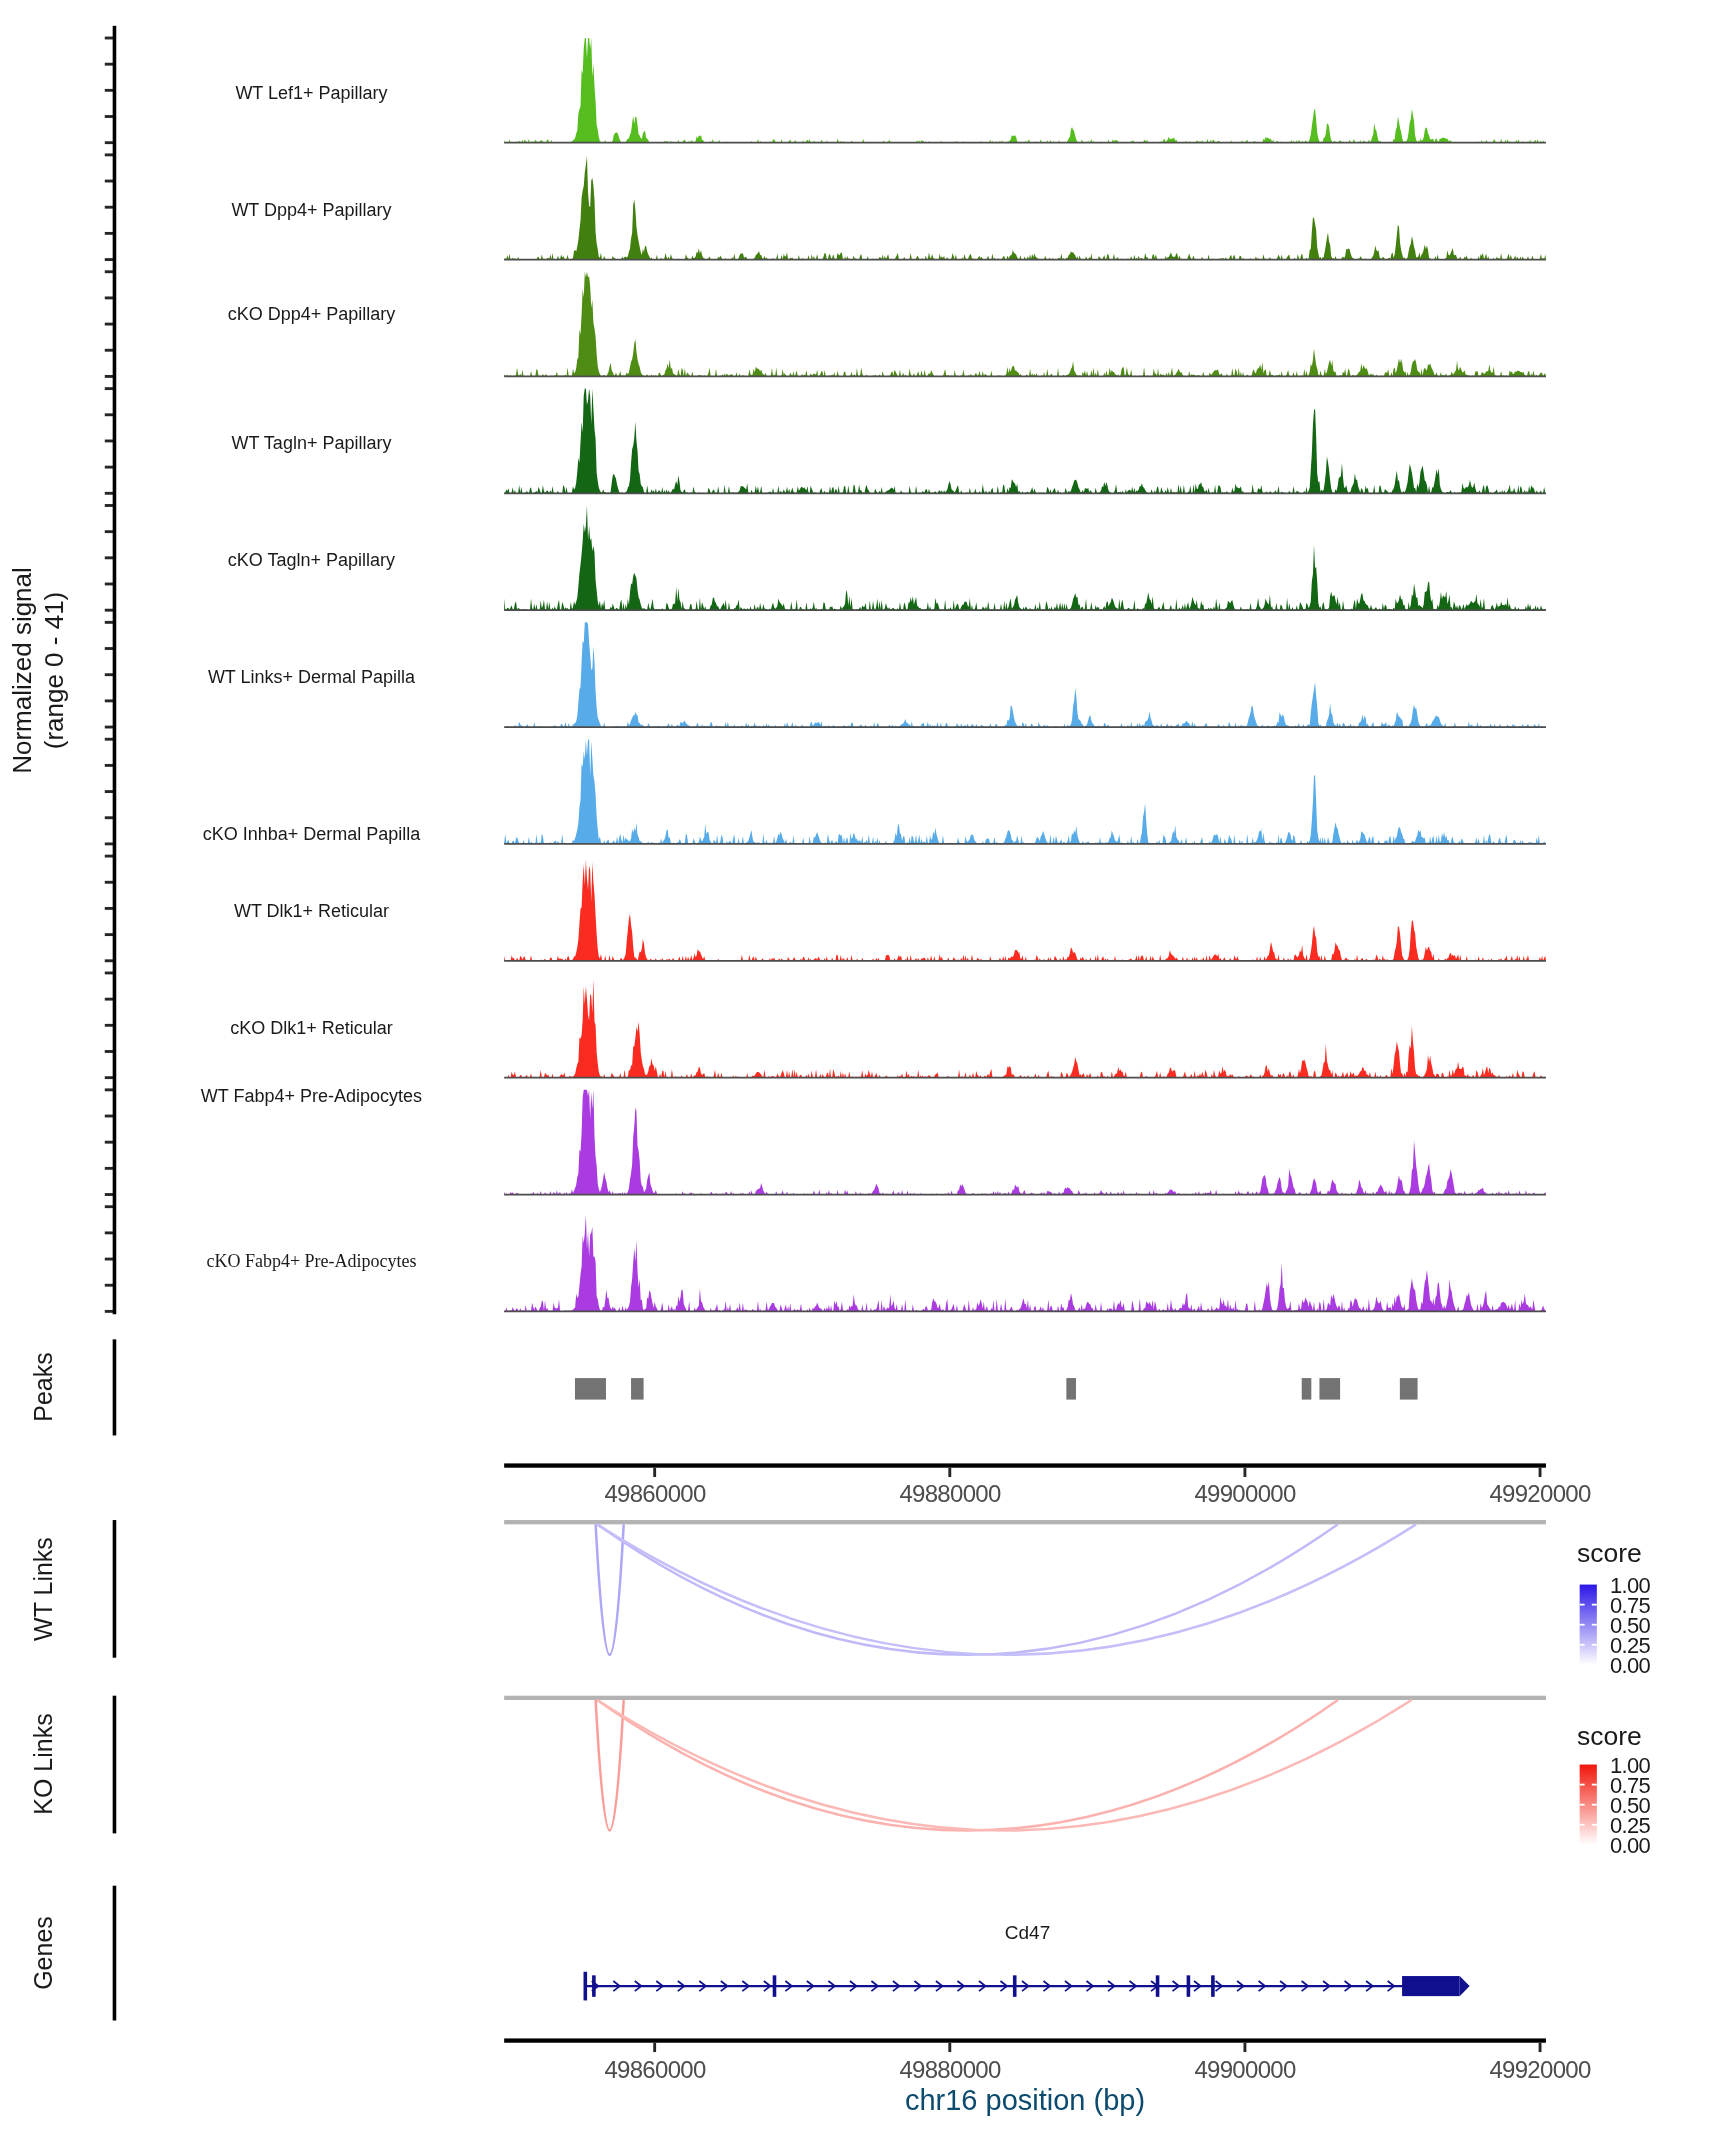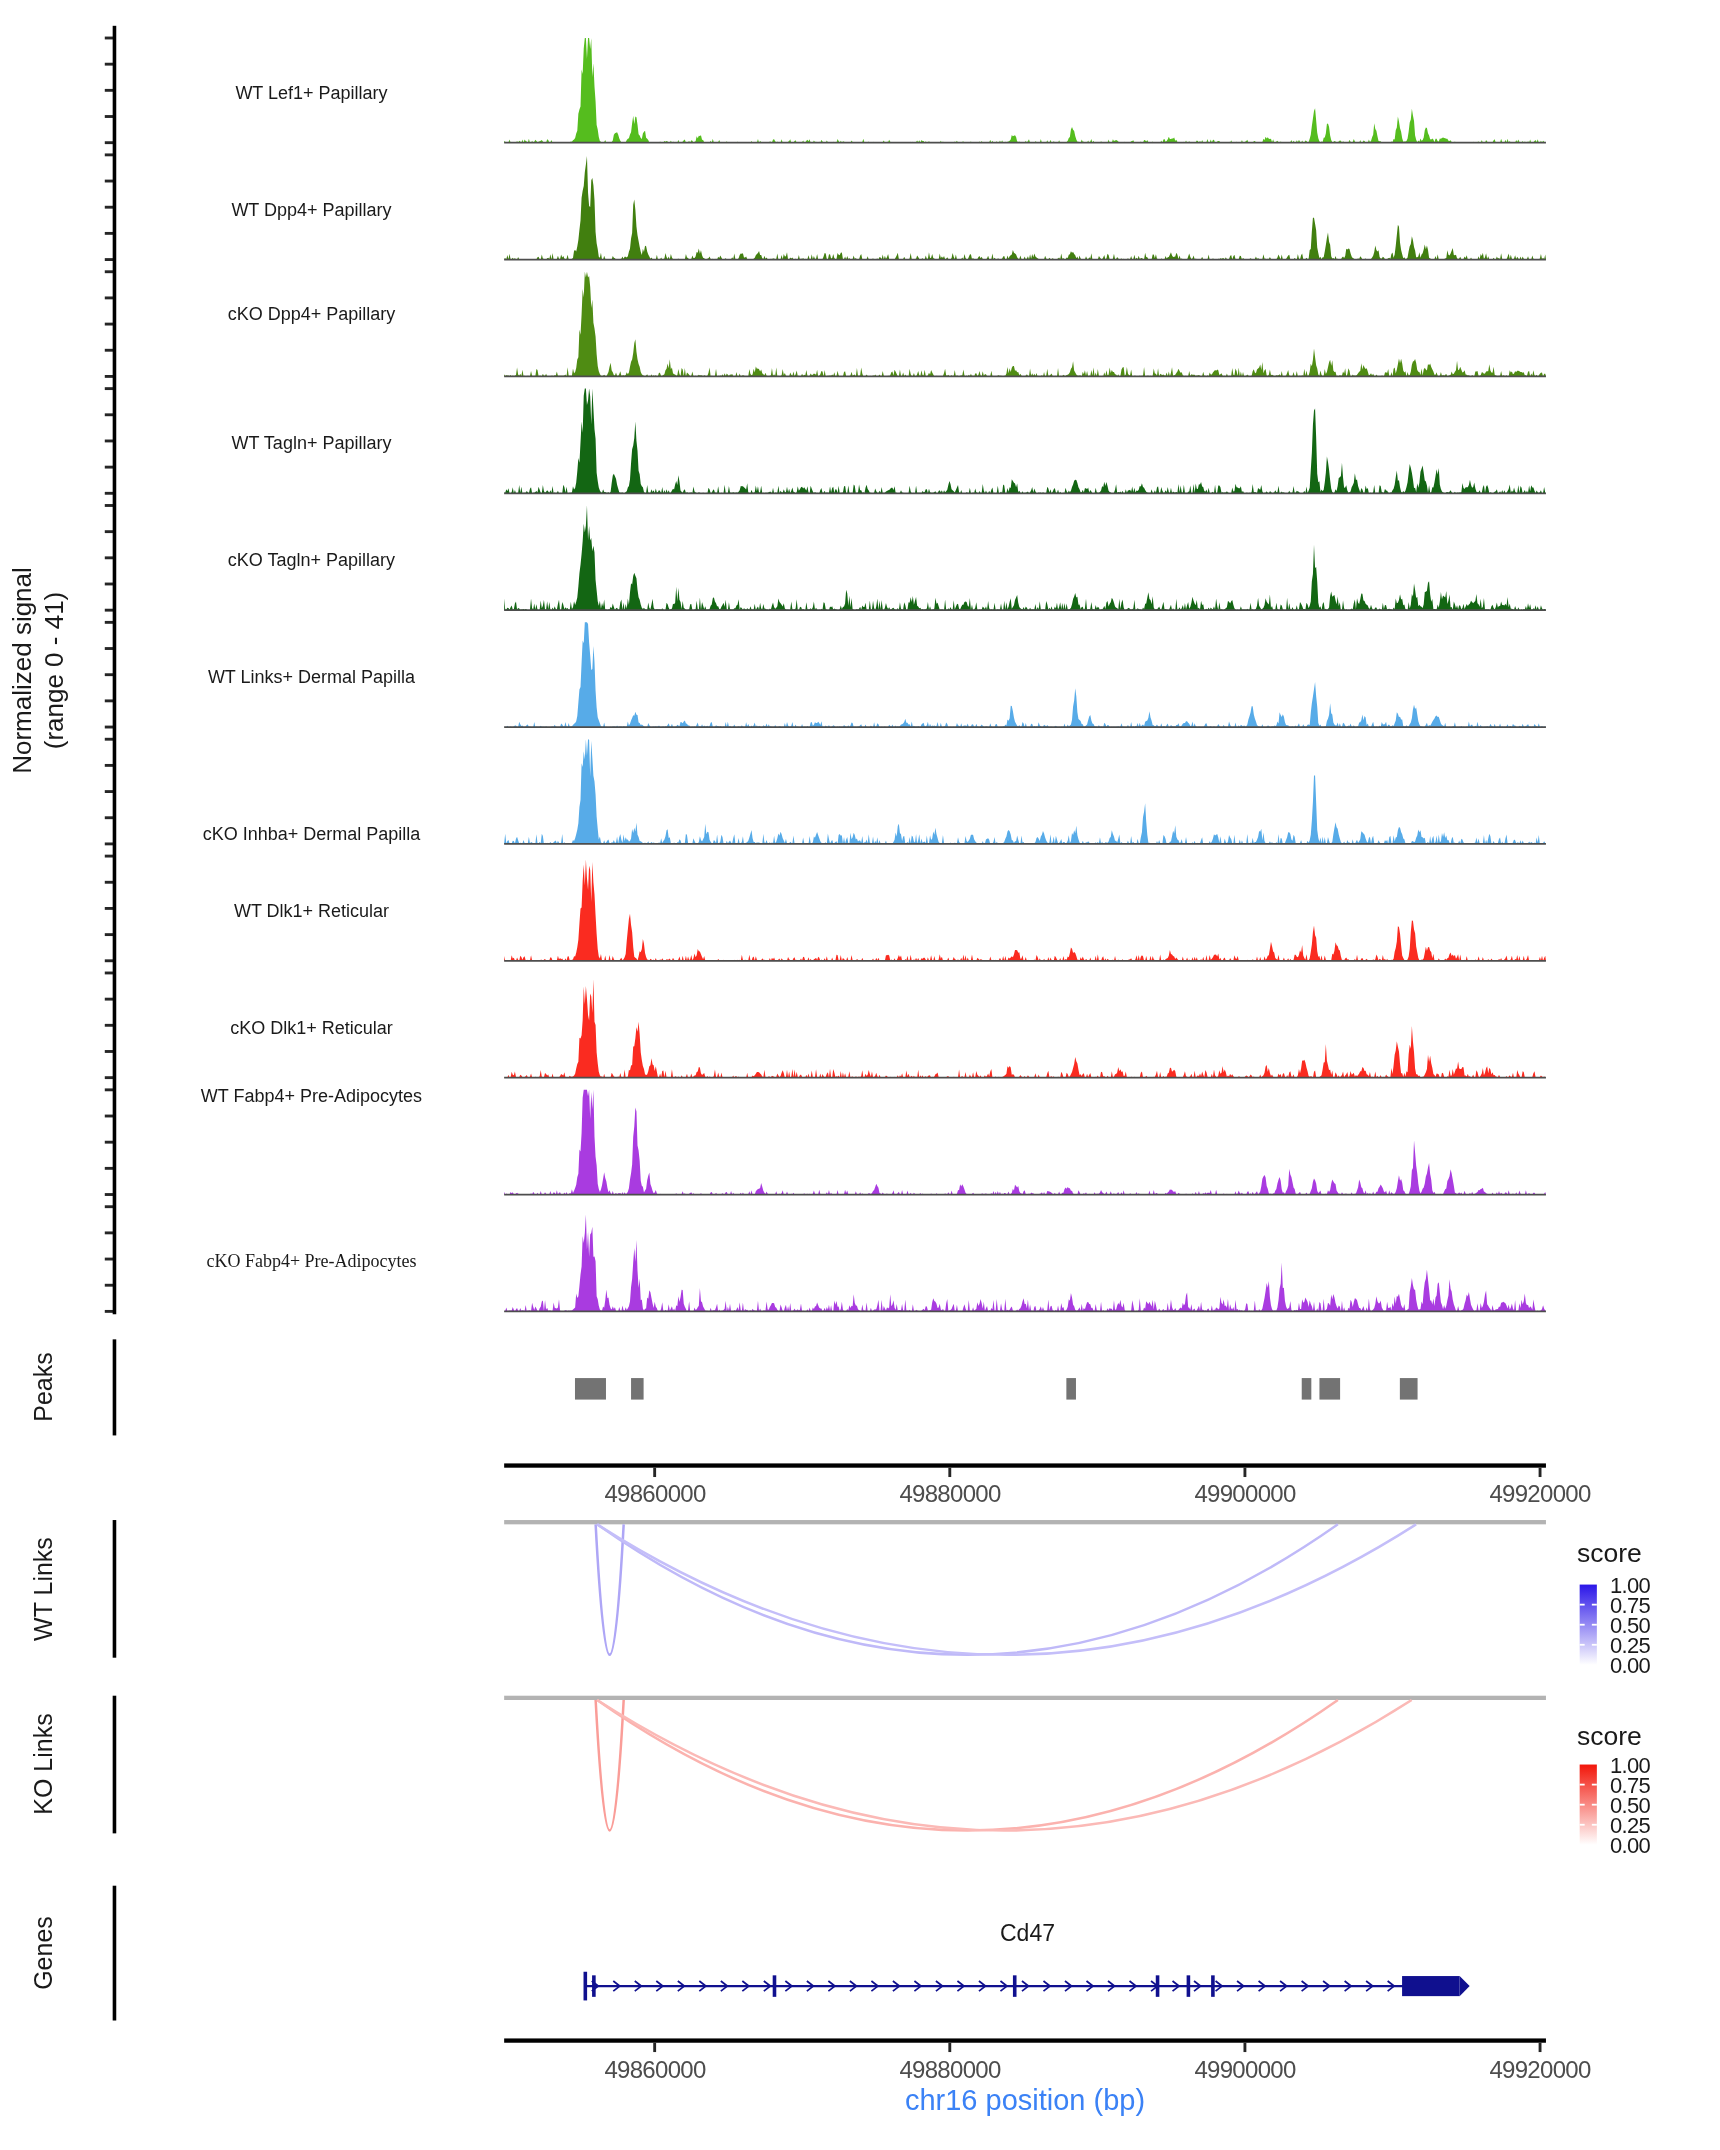--- a/index.html
+++ b/index.html
@@ -8,26 +8,26 @@
   .abs{position:absolute;}
   .track-label{left:75px;width:473px;height:32px;line-height:32px;
                text-align:center;font-size:18px;color:#1a1a1a;}
   .rot{transform:rotate(-90deg);text-align:center;}
   .ylab{left:-181px;top:639px;width:437px;height:63px;line-height:32px;
         font-size:26px;color:#1a1a1a;}
   .panel-lab{left:-65px;width:215px;height:30px;line-height:30px;font-size:25px;}
   .xtick{width:158px;height:29px;line-height:29px;text-align:center;
          font-size:24px;color:#4d4d4d;letter-spacing:-0.7px;}
   .xlabel{left:810px;top:2083px;width:430px;height:34px;line-height:34px;
-          text-align:center;font-size:29px;color:#3b82f6;}
+          text-align:center;font-size:29px;color:#0c4a6e;}
   .leg-title{left:1577px;width:158px;height:30px;line-height:30px;font-size:26.5px;text-align:left;}
   .leg-tick{left:1610px;width:108px;height:24.4px;line-height:24.4px;font-size:22px;
             text-align:left;letter-spacing:-0.7px;}
   .gene-name{left:956px;top:1921px;width:143px;height:24.4px;line-height:24.4px;
-             text-align:center;font-size:23px;color:#1a1a1a;}
+             text-align:center;font-size:19px;color:#1a1a1a;}
   svg{position:absolute;left:0;top:0;}
 </style>
 </head>
 <body>
 
 <div class="fig">
 
   <svg id="cv" width="1721" height="2151" viewBox="0 0 2400 3000">
       <polygon points="703,199 703.0,196.6 704.5,197.8 706.0,199.0 707.5,199.0 709.0,198.5 710.5,194.5 712.0,198.6 713.5,199.0 715.0,199.0 716.5,199.0 718.0,199.0 719.5,199.0 721.0,196.8 722.5,199.0 724.0,196.4 725.5,197.2 727.0,199.0 728.5,194.5 730.0,199.0 731.5,194.4 733.0,196.8 734.5,197.5 736.0,199.0 737.5,193.5 739.0,199.0 740.5,199.0 742.0,196.2 743.5,199.0 745.0,197.6 746.5,194.9 748.0,196.6 749.5,198.4 751.0,197.6 752.5,197.1 754.0,196.3 755.5,195.2 757.0,197.4 758.5,199.0 760.0,198.2 761.5,199.0 763.0,194.3 764.5,195.4 766.0,199.0 767.5,198.5 769.0,195.4 770.5,199.0 772.0,198.4 773.5,199.0 775.0,199.0 776.5,198.6 778.0,199.0 779.5,198.2 781.0,199.0 782.5,199.0 784.0,199.0 785.5,199.0 787.0,198.3 788.5,197.9 790.0,199.0 791.5,198.6 793.0,199.0 794.5,198.6 796.0,197.2 797.5,197.6 799.0,195.7 800.5,194.7 802.0,192.3 803.5,186.2 805.0,182.5 806.5,158.8 808.0,152.8 809.5,148.6 811.0,97.1 812.5,103.2 814.0,67.6 815.5,53.0 817.0,53.0 818.5,81.8 820.0,53.0 821.5,53.0 823.0,68.2 824.5,53.2 826.0,107.3 827.5,88.3 829.0,120.8 830.5,141.1 832.0,174.4 833.5,180.5 835.0,191.0 836.5,196.5 838.0,197.6 839.5,198.6 841.0,199.0 842.5,197.9 844.0,195.1 845.5,199.0 847.0,198.6 848.5,198.1 850.0,198.0 851.5,198.3 853.0,198.2 854.5,195.9 856.0,188.0 857.5,185.8 859.0,185.2 860.5,184.6 862.0,187.5 863.5,192.8 865.0,196.3 866.5,198.3 868.0,199.0 869.5,198.6 871.0,198.2 872.5,198.5 874.0,195.2 875.5,193.4 877.0,192.9 878.5,187.6 880.0,184.5 881.5,172.0 883.0,161.5 884.5,173.1 886.0,162.6 887.5,163.5 889.0,174.1 890.5,187.1 892.0,189.1 893.5,192.6 895.0,194.0 896.5,186.3 898.0,183.8 899.5,182.2 901.0,192.0 902.5,193.5 904.0,195.1 905.5,199.0 907.0,199.0 908.5,199.0 910.0,199.0 911.5,199.0 913.0,199.0 914.5,199.0 916.0,199.0 917.5,199.0 919.0,199.0 920.5,197.5 922.0,199.0 923.5,199.0 925.0,198.6 926.5,196.5 928.0,197.8 929.5,196.5 931.0,197.5 932.5,199.0 934.0,198.6 935.5,196.4 937.0,198.6 938.5,197.7 940.0,198.1 941.5,199.0 943.0,199.0 944.5,199.0 946.0,194.9 947.5,199.0 949.0,198.4 950.5,198.0 952.0,197.8 953.5,195.6 955.0,194.6 956.5,199.0 958.0,199.0 959.5,197.9 961.0,196.6 962.5,199.0 964.0,195.6 965.5,196.3 967.0,199.0 968.5,197.8 970.0,197.1 971.5,189.9 973.0,192.8 974.5,189.3 976.0,189.7 977.5,188.6 979.0,195.0 980.5,195.3 982.0,198.4 983.5,198.6 985.0,199.0 986.5,198.6 988.0,199.0 989.5,198.6 991.0,196.4 992.5,199.0 994.0,193.6 995.5,199.0 997.0,198.2 998.5,198.2 1000.0,199.0 1001.5,198.2 1003.0,195.2 1004.5,199.0 1006.0,199.0 1007.5,199.0 1009.0,199.0 1010.5,199.0 1012.0,199.0 1013.5,197.0 1015.0,199.0 1016.5,199.0 1018.0,199.0 1019.5,199.0 1021.0,199.0 1022.5,198.6 1024.0,199.0 1025.5,198.4 1027.0,198.0 1028.5,197.7 1030.0,199.0 1031.5,198.3 1033.0,199.0 1034.5,198.6 1036.0,198.6 1037.5,199.0 1039.0,198.3 1040.5,198.6 1042.0,198.4 1043.5,199.0 1045.0,199.0 1046.5,199.0 1048.0,196.7 1049.5,199.0 1051.0,199.0 1052.5,198.1 1054.0,198.6 1055.5,198.6 1057.0,193.8 1058.5,199.0 1060.0,196.8 1061.5,197.9 1063.0,199.0 1064.5,199.0 1066.0,198.1 1067.5,198.5 1069.0,198.5 1070.5,199.0 1072.0,199.0 1073.5,197.3 1075.0,197.8 1076.5,198.6 1078.0,194.7 1079.5,194.1 1081.0,197.0 1082.5,198.6 1084.0,197.7 1085.5,198.1 1087.0,198.5 1088.5,198.6 1090.0,194.2 1091.5,199.0 1093.0,198.6 1094.5,199.0 1096.0,199.0 1097.5,199.0 1099.0,197.6 1100.5,196.8 1102.0,194.1 1103.5,199.0 1105.0,199.0 1106.5,199.0 1108.0,196.5 1109.5,195.7 1111.0,199.0 1112.5,199.0 1114.0,198.0 1115.5,198.5 1117.0,199.0 1118.5,198.3 1120.0,195.9 1121.5,199.0 1123.0,198.6 1124.5,196.2 1126.0,194.8 1127.5,197.0 1129.0,194.1 1130.5,199.0 1132.0,199.0 1133.5,199.0 1135.0,196.0 1136.5,198.1 1138.0,197.8 1139.5,198.6 1141.0,198.4 1142.5,197.7 1144.0,199.0 1145.5,194.9 1147.0,197.4 1148.5,199.0 1150.0,198.4 1151.5,199.0 1153.0,196.0 1154.5,198.4 1156.0,199.0 1157.5,199.0 1159.0,198.6 1160.5,198.3 1162.0,197.6 1163.5,199.0 1165.0,199.0 1166.5,199.0 1168.0,193.9 1169.5,196.7 1171.0,199.0 1172.5,196.3 1174.0,198.6 1175.5,197.4 1177.0,197.4 1178.5,199.0 1180.0,197.9 1181.5,199.0 1183.0,199.0 1184.5,197.9 1186.0,199.0 1187.5,195.9 1189.0,198.0 1190.5,199.0 1192.0,199.0 1193.5,199.0 1195.0,199.0 1196.5,199.0 1198.0,199.0 1199.5,198.5 1201.0,198.6 1202.5,198.2 1204.0,193.6 1205.5,199.0 1207.0,199.0 1208.5,199.0 1210.0,199.0 1211.5,197.5 1213.0,199.0 1214.5,199.0 1216.0,199.0 1217.5,197.8 1219.0,199.0 1220.5,199.0 1222.0,199.0 1223.5,199.0 1225.0,198.3 1226.5,199.0 1228.0,199.0 1229.5,198.6 1231.0,197.9 1232.5,196.1 1234.0,199.0 1235.5,199.0 1237.0,197.7 1238.5,197.9 1240.0,194.8 1241.5,197.8 1243.0,199.0 1244.5,198.6 1246.0,198.0 1247.5,198.0 1249.0,198.1 1250.5,199.0 1252.0,199.0 1253.5,199.0 1255.0,198.6 1256.5,199.0 1258.0,199.0 1259.5,198.4 1261.0,199.0 1262.5,199.0 1264.0,198.6 1265.5,199.0 1267.0,199.0 1268.5,199.0 1270.0,197.8 1271.5,199.0 1273.0,197.8 1274.5,199.0 1276.0,198.5 1277.5,198.0 1279.0,196.1 1280.5,198.3 1282.0,195.5 1283.5,199.0 1285.0,195.3 1286.5,196.8 1288.0,196.8 1289.5,199.0 1291.0,197.1 1292.5,199.0 1294.0,199.0 1295.5,196.7 1297.0,199.0 1298.5,199.0 1300.0,199.0 1301.5,199.0 1303.0,198.5 1304.5,199.0 1306.0,199.0 1307.5,199.0 1309.0,198.3 1310.5,199.0 1312.0,196.2 1313.5,199.0 1315.0,197.4 1316.5,199.0 1318.0,199.0 1319.5,198.3 1321.0,199.0 1322.5,199.0 1324.0,199.0 1325.5,199.0 1327.0,199.0 1328.5,198.2 1330.0,199.0 1331.5,197.5 1333.0,198.5 1334.5,196.4 1336.0,199.0 1337.5,199.0 1339.0,198.2 1340.5,199.0 1342.0,197.6 1343.5,197.5 1345.0,198.6 1346.5,198.5 1348.0,199.0 1349.5,199.0 1351.0,199.0 1352.5,198.4 1354.0,197.3 1355.5,199.0 1357.0,199.0 1358.5,199.0 1360.0,198.3 1361.5,199.0 1363.0,198.2 1364.5,198.5 1366.0,197.5 1367.5,199.0 1369.0,196.6 1370.5,199.0 1372.0,198.3 1373.5,199.0 1375.0,199.0 1376.5,199.0 1378.0,199.0 1379.5,198.4 1381.0,195.0 1382.5,199.0 1384.0,196.3 1385.5,199.0 1387.0,199.0 1388.5,198.6 1390.0,197.1 1391.5,199.0 1393.0,199.0 1394.5,196.1 1396.0,199.0 1397.5,195.5 1399.0,199.0 1400.5,198.3 1402.0,197.8 1403.5,198.6 1405.0,197.7 1406.5,197.4 1408.0,196.4 1409.5,194.5 1411.0,188.4 1412.5,190.0 1414.0,189.2 1415.5,188.5 1417.0,191.0 1418.5,197.2 1420.0,198.1 1421.5,197.5 1423.0,199.0 1424.5,198.3 1426.0,198.5 1427.5,199.0 1429.0,199.0 1430.5,196.4 1432.0,199.0 1433.5,196.8 1435.0,194.1 1436.5,199.0 1438.0,199.0 1439.5,198.5 1441.0,199.0 1442.5,199.0 1444.0,197.0 1445.5,198.2 1447.0,199.0 1448.5,199.0 1450.0,199.0 1451.5,193.8 1453.0,199.0 1454.5,198.4 1456.0,199.0 1457.5,198.1 1459.0,199.0 1460.5,195.6 1462.0,199.0 1463.5,199.0 1465.0,195.0 1466.5,199.0 1468.0,198.6 1469.5,197.0 1471.0,198.4 1472.5,198.6 1474.0,198.5 1475.5,199.0 1477.0,195.6 1478.5,199.0 1480.0,198.5 1481.5,199.0 1483.0,199.0 1484.5,197.9 1486.0,198.6 1487.5,198.0 1489.0,196.3 1490.5,192.5 1492.0,190.9 1493.5,180.6 1495.0,177.3 1496.5,181.0 1498.0,182.6 1499.5,189.7 1501.0,194.6 1502.5,197.8 1504.0,197.6 1505.5,199.0 1507.0,199.0 1508.5,194.5 1510.0,197.6 1511.5,197.8 1513.0,199.0 1514.5,198.1 1516.0,198.6 1517.5,195.8 1519.0,199.0 1520.5,197.4 1522.0,193.7 1523.5,199.0 1525.0,196.4 1526.5,199.0 1528.0,199.0 1529.5,198.2 1531.0,198.5 1532.5,199.0 1534.0,199.0 1535.5,196.9 1537.0,198.6 1538.5,198.3 1540.0,199.0 1541.5,197.9 1543.0,199.0 1544.5,199.0 1546.0,194.7 1547.5,198.6 1549.0,198.4 1550.5,199.0 1552.0,194.2 1553.5,196.5 1555.0,195.9 1556.5,195.3 1558.0,196.1 1559.5,197.4 1561.0,199.0 1562.5,198.3 1564.0,199.0 1565.5,198.5 1567.0,199.0 1568.5,197.7 1570.0,199.0 1571.5,199.0 1573.0,198.2 1574.5,199.0 1576.0,198.6 1577.5,197.0 1579.0,196.7 1580.5,195.7 1582.0,199.0 1583.5,198.6 1585.0,199.0 1586.5,199.0 1588.0,199.0 1589.5,198.6 1591.0,197.2 1592.5,199.0 1594.0,199.0 1595.5,195.3 1597.0,195.6 1598.5,197.5 1600.0,195.4 1601.5,198.5 1603.0,198.6 1604.5,198.6 1606.0,199.0 1607.5,197.5 1609.0,199.0 1610.5,199.0 1612.0,198.6 1613.5,199.0 1615.0,199.0 1616.5,199.0 1618.0,199.0 1619.5,196.1 1621.0,199.0 1622.5,194.7 1624.0,193.7 1625.5,197.7 1627.0,196.8 1628.5,194.3 1630.0,190.6 1631.5,194.0 1633.0,193.9 1634.5,193.3 1636.0,193.2 1637.5,191.6 1639.0,196.2 1640.5,195.0 1642.0,198.1 1643.5,198.1 1645.0,198.6 1646.5,199.0 1648.0,199.0 1649.5,199.0 1651.0,197.8 1652.5,199.0 1654.0,196.0 1655.5,199.0 1657.0,198.3 1658.5,197.1 1660.0,199.0 1661.5,198.6 1663.0,199.0 1664.5,198.6 1666.0,198.5 1667.5,198.4 1669.0,195.9 1670.5,196.5 1672.0,199.0 1673.5,196.3 1675.0,199.0 1676.5,195.4 1678.0,198.6 1679.5,199.0 1681.0,198.3 1682.5,198.1 1684.0,193.7 1685.5,199.0 1687.0,198.6 1688.5,194.6 1690.0,198.6 1691.5,195.3 1693.0,195.0 1694.5,199.0 1696.0,199.0 1697.5,197.3 1699.0,196.7 1700.5,196.6 1702.0,199.0 1703.5,199.0 1705.0,198.6 1706.5,199.0 1708.0,198.3 1709.5,198.1 1711.0,198.5 1712.5,199.0 1714.0,197.7 1715.5,199.0 1717.0,195.7 1718.5,199.0 1720.0,198.0 1721.5,199.0 1723.0,198.5 1724.5,197.8 1726.0,199.0 1727.5,199.0 1729.0,199.0 1730.5,199.0 1732.0,195.1 1733.5,199.0 1735.0,199.0 1736.5,197.8 1738.0,196.8 1739.5,195.0 1741.0,198.6 1742.5,199.0 1744.0,198.5 1745.5,199.0 1747.0,199.0 1748.5,197.0 1750.0,196.8 1751.5,198.5 1753.0,199.0 1754.5,198.5 1756.0,198.2 1757.5,199.0 1759.0,198.1 1760.5,198.1 1762.0,193.5 1763.5,195.1 1765.0,190.7 1766.5,193.1 1768.0,191.3 1769.5,193.4 1771.0,193.7 1772.5,193.4 1774.0,198.3 1775.5,194.2 1777.0,199.0 1778.5,199.0 1780.0,197.5 1781.5,196.3 1783.0,198.3 1784.5,199.0 1786.0,197.2 1787.5,198.3 1789.0,199.0 1790.5,198.4 1792.0,198.4 1793.5,199.0 1795.0,199.0 1796.5,198.2 1798.0,198.6 1799.5,198.1 1801.0,195.2 1802.5,199.0 1804.0,196.4 1805.5,198.4 1807.0,199.0 1808.5,195.7 1810.0,198.3 1811.5,194.8 1813.0,197.7 1814.5,199.0 1816.0,196.0 1817.5,198.6 1819.0,198.6 1820.5,195.9 1822.0,196.8 1823.5,198.6 1825.0,198.1 1826.5,193.6 1828.0,188.0 1829.5,175.7 1831.0,165.2 1832.5,154.8 1834.0,151.1 1835.5,168.0 1837.0,185.2 1838.5,192.9 1840.0,196.9 1841.5,198.6 1843.0,197.5 1844.5,198.0 1846.0,192.0 1847.5,191.6 1849.0,186.3 1850.5,172.9 1852.0,172.4 1853.5,177.0 1855.0,188.9 1856.5,195.3 1858.0,198.3 1859.5,198.2 1861.0,196.6 1862.5,197.2 1864.0,199.0 1865.5,198.4 1867.0,197.5 1868.5,195.9 1870.0,196.2 1871.5,199.0 1873.0,197.1 1874.5,198.5 1876.0,199.0 1877.5,198.5 1879.0,199.0 1880.5,198.6 1882.0,194.9 1883.5,197.7 1885.0,199.0 1886.5,198.2 1888.0,193.9 1889.5,197.5 1891.0,199.0 1892.5,199.0 1894.0,198.4 1895.5,199.0 1897.0,195.1 1898.5,199.0 1900.0,199.0 1901.5,195.8 1903.0,196.5 1904.5,199.0 1906.0,199.0 1907.5,199.0 1909.0,194.6 1910.5,197.9 1912.0,196.5 1913.5,191.4 1915.0,187.8 1916.5,171.8 1918.0,180.0 1919.5,182.2 1921.0,190.0 1922.5,196.6 1924.0,197.0 1925.5,197.0 1927.0,199.0 1928.5,198.4 1930.0,199.0 1931.5,198.6 1933.0,199.0 1934.5,198.6 1936.0,199.0 1937.5,199.0 1939.0,199.0 1940.5,197.2 1942.0,198.1 1943.5,193.7 1945.0,194.6 1946.5,181.7 1948.0,177.8 1949.5,162.6 1951.0,169.5 1952.5,178.9 1954.0,183.8 1955.5,192.7 1957.0,197.6 1958.5,197.3 1960.0,197.2 1961.5,196.5 1963.0,193.3 1964.5,183.8 1966.0,170.7 1967.5,166.7 1969.0,151.8 1970.5,161.2 1972.0,168.8 1973.5,189.0 1975.0,194.9 1976.5,198.4 1978.0,195.9 1979.5,197.7 1981.0,193.0 1982.5,196.4 1984.0,195.3 1985.5,191.6 1987.0,181.5 1988.5,177.9 1990.0,178.6 1991.5,185.9 1993.0,188.9 1994.5,194.1 1996.0,194.4 1997.5,193.3 1999.0,194.7 2000.5,198.5 2002.0,193.4 2003.5,193.4 2005.0,196.9 2006.5,197.5 2008.0,193.0 2009.5,193.6 2011.0,192.6 2012.5,191.6 2014.0,192.3 2015.5,192.9 2017.0,193.6 2018.5,193.6 2020.0,196.3 2021.5,196.6 2023.0,195.7 2024.5,198.0 2026.0,199.0 2027.5,199.0 2029.0,197.2 2030.5,199.0 2032.0,198.6 2033.5,199.0 2035.0,199.0 2036.5,198.6 2038.0,198.6 2039.5,198.6 2041.0,199.0 2042.5,199.0 2044.0,199.0 2045.5,198.6 2047.0,199.0 2048.5,199.0 2050.0,198.1 2051.5,198.0 2053.0,199.0 2054.5,197.8 2056.0,199.0 2057.5,198.6 2059.0,198.6 2060.5,197.9 2062.0,197.2 2063.5,198.6 2065.0,199.0 2066.5,195.1 2068.0,199.0 2069.5,199.0 2071.0,199.0 2072.5,195.4 2074.0,197.5 2075.5,199.0 2077.0,198.1 2078.5,199.0 2080.0,199.0 2081.5,198.3 2083.0,195.5 2084.5,194.2 2086.0,199.0 2087.5,199.0 2089.0,198.5 2090.5,198.6 2092.0,198.6 2093.5,193.6 2095.0,198.0 2096.5,199.0 2098.0,199.0 2099.5,194.8 2101.0,198.6 2102.5,193.6 2104.0,199.0 2105.5,196.8 2107.0,199.0 2108.5,199.0 2110.0,199.0 2111.5,198.1 2113.0,199.0 2114.5,195.4 2116.0,198.0 2117.5,194.7 2119.0,198.0 2120.5,199.0 2122.0,199.0 2123.5,196.7 2125.0,199.0 2126.5,197.2 2128.0,198.3 2129.5,199.0 2131.0,197.1 2132.5,198.6 2134.0,194.5 2135.5,199.0 2137.0,198.6 2138.5,198.4 2140.0,196.7 2141.5,195.4 2143.0,198.3 2144.5,194.3 2146.0,199.0 2147.5,199.0 2149.0,196.2 2150.5,199.0 2152.0,196.3 2153.5,197.8 2155.0,199.0 2156,199" fill="#55BD1E"></polygon>
       <line x1="703" y1="199" x2="2156" y2="199" stroke="#4d4d4d" stroke-width="2.5"></line>

